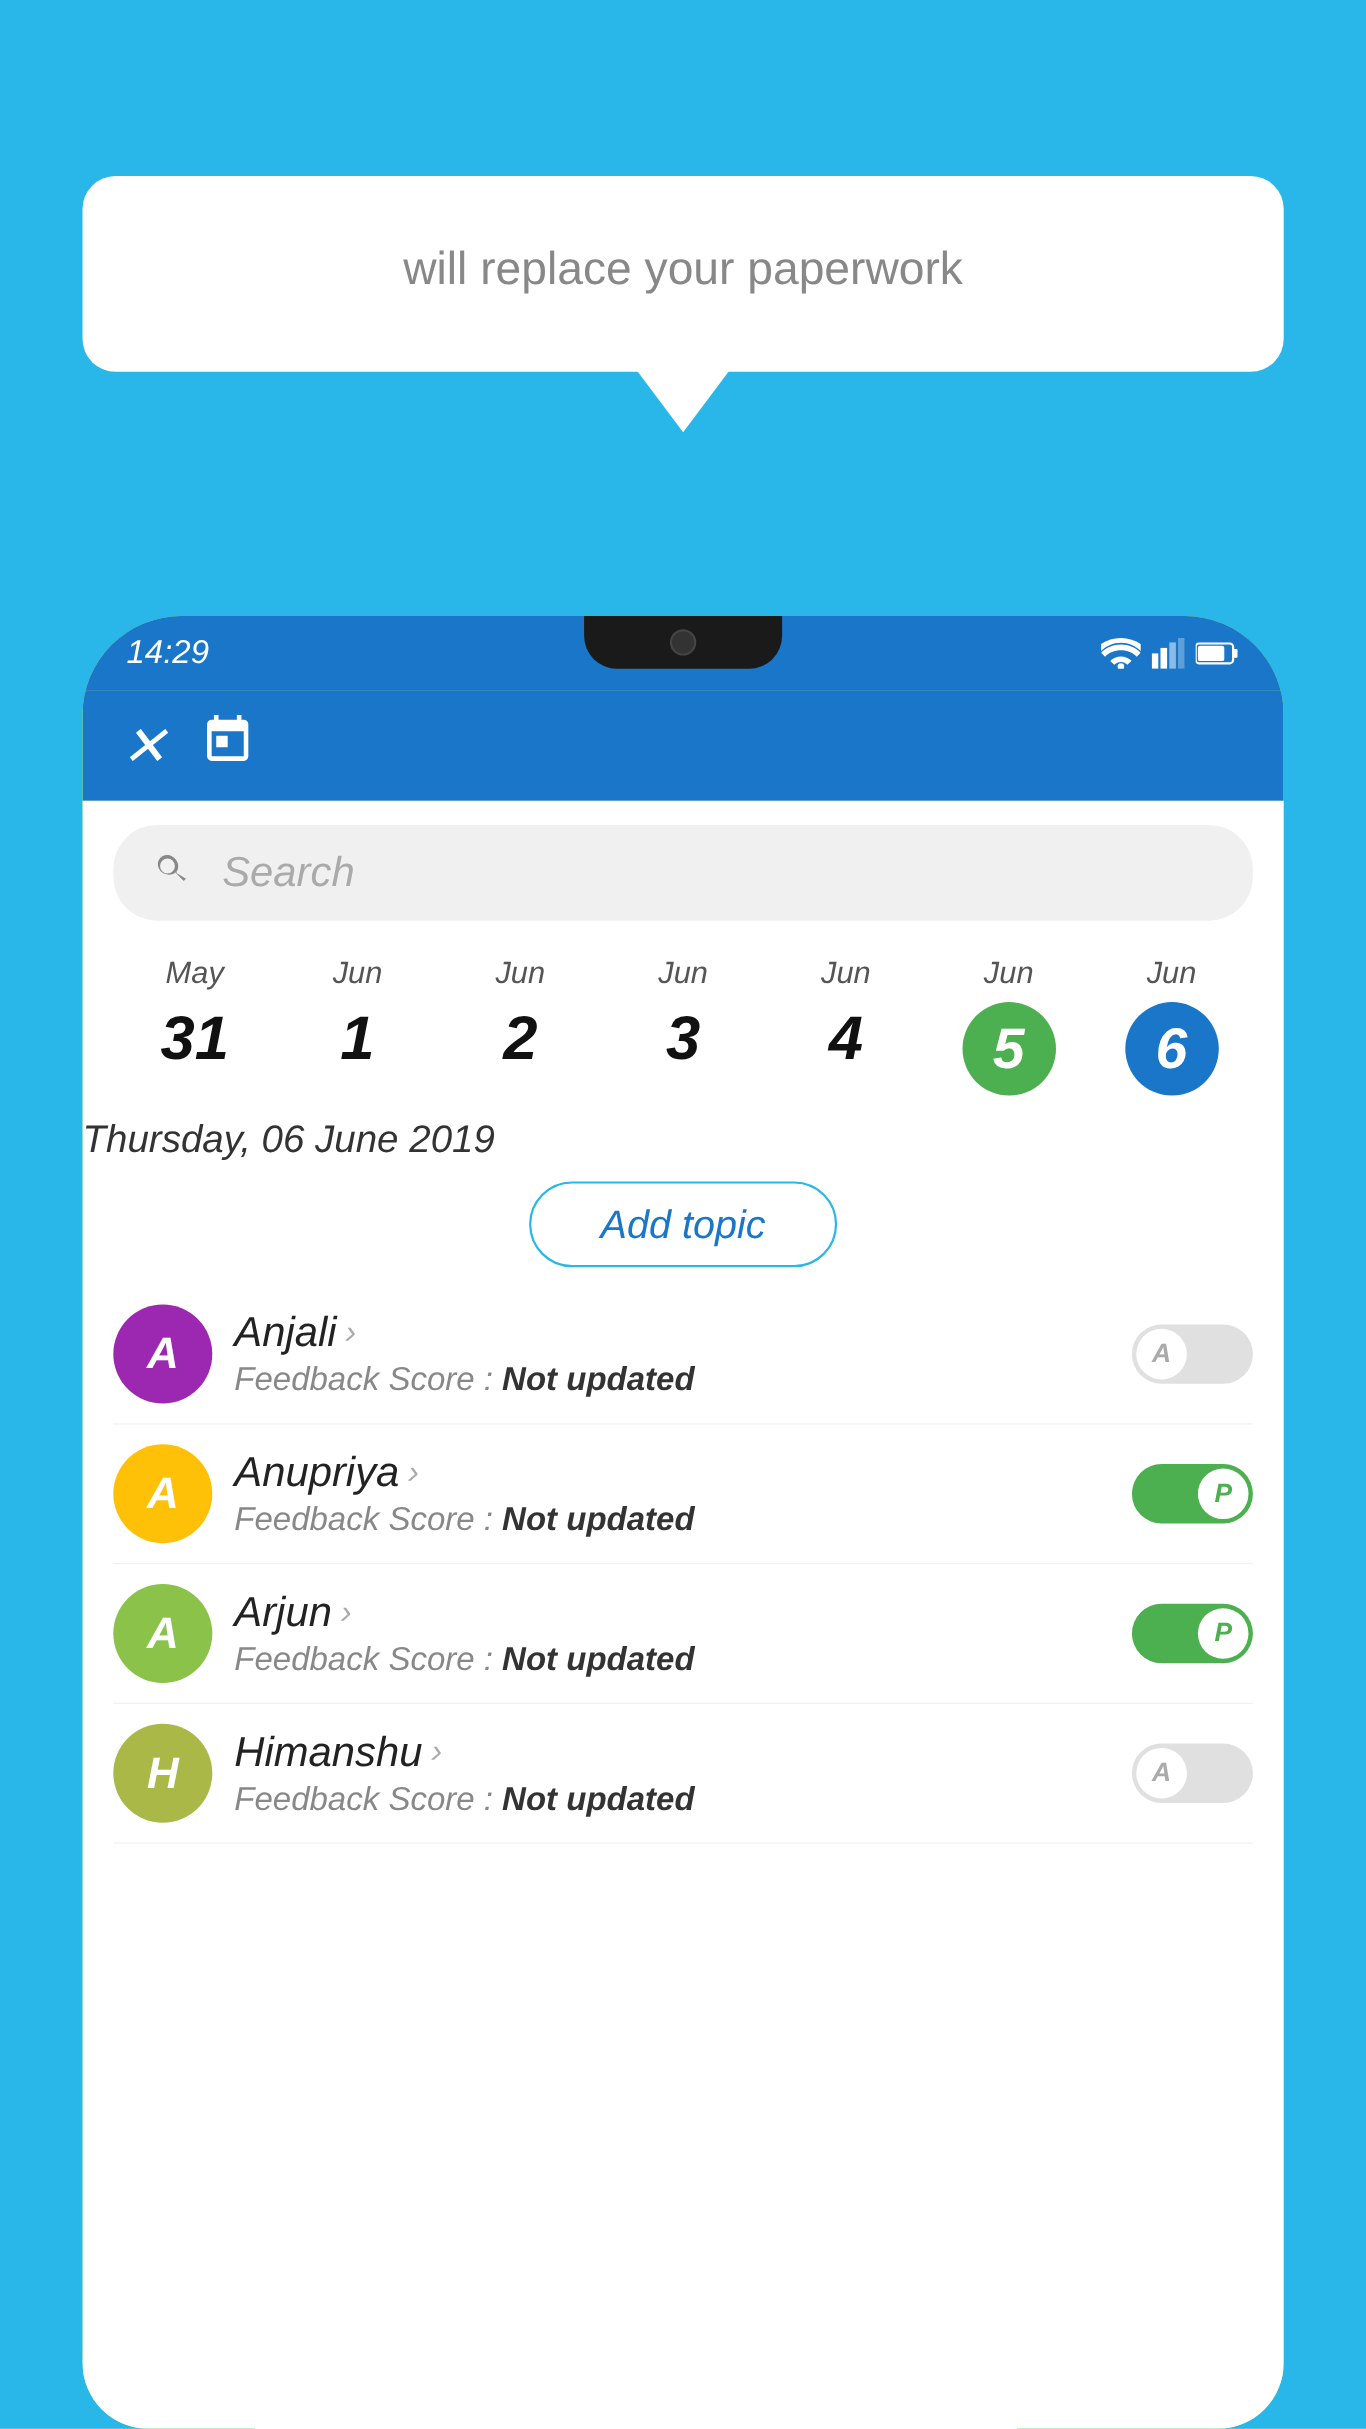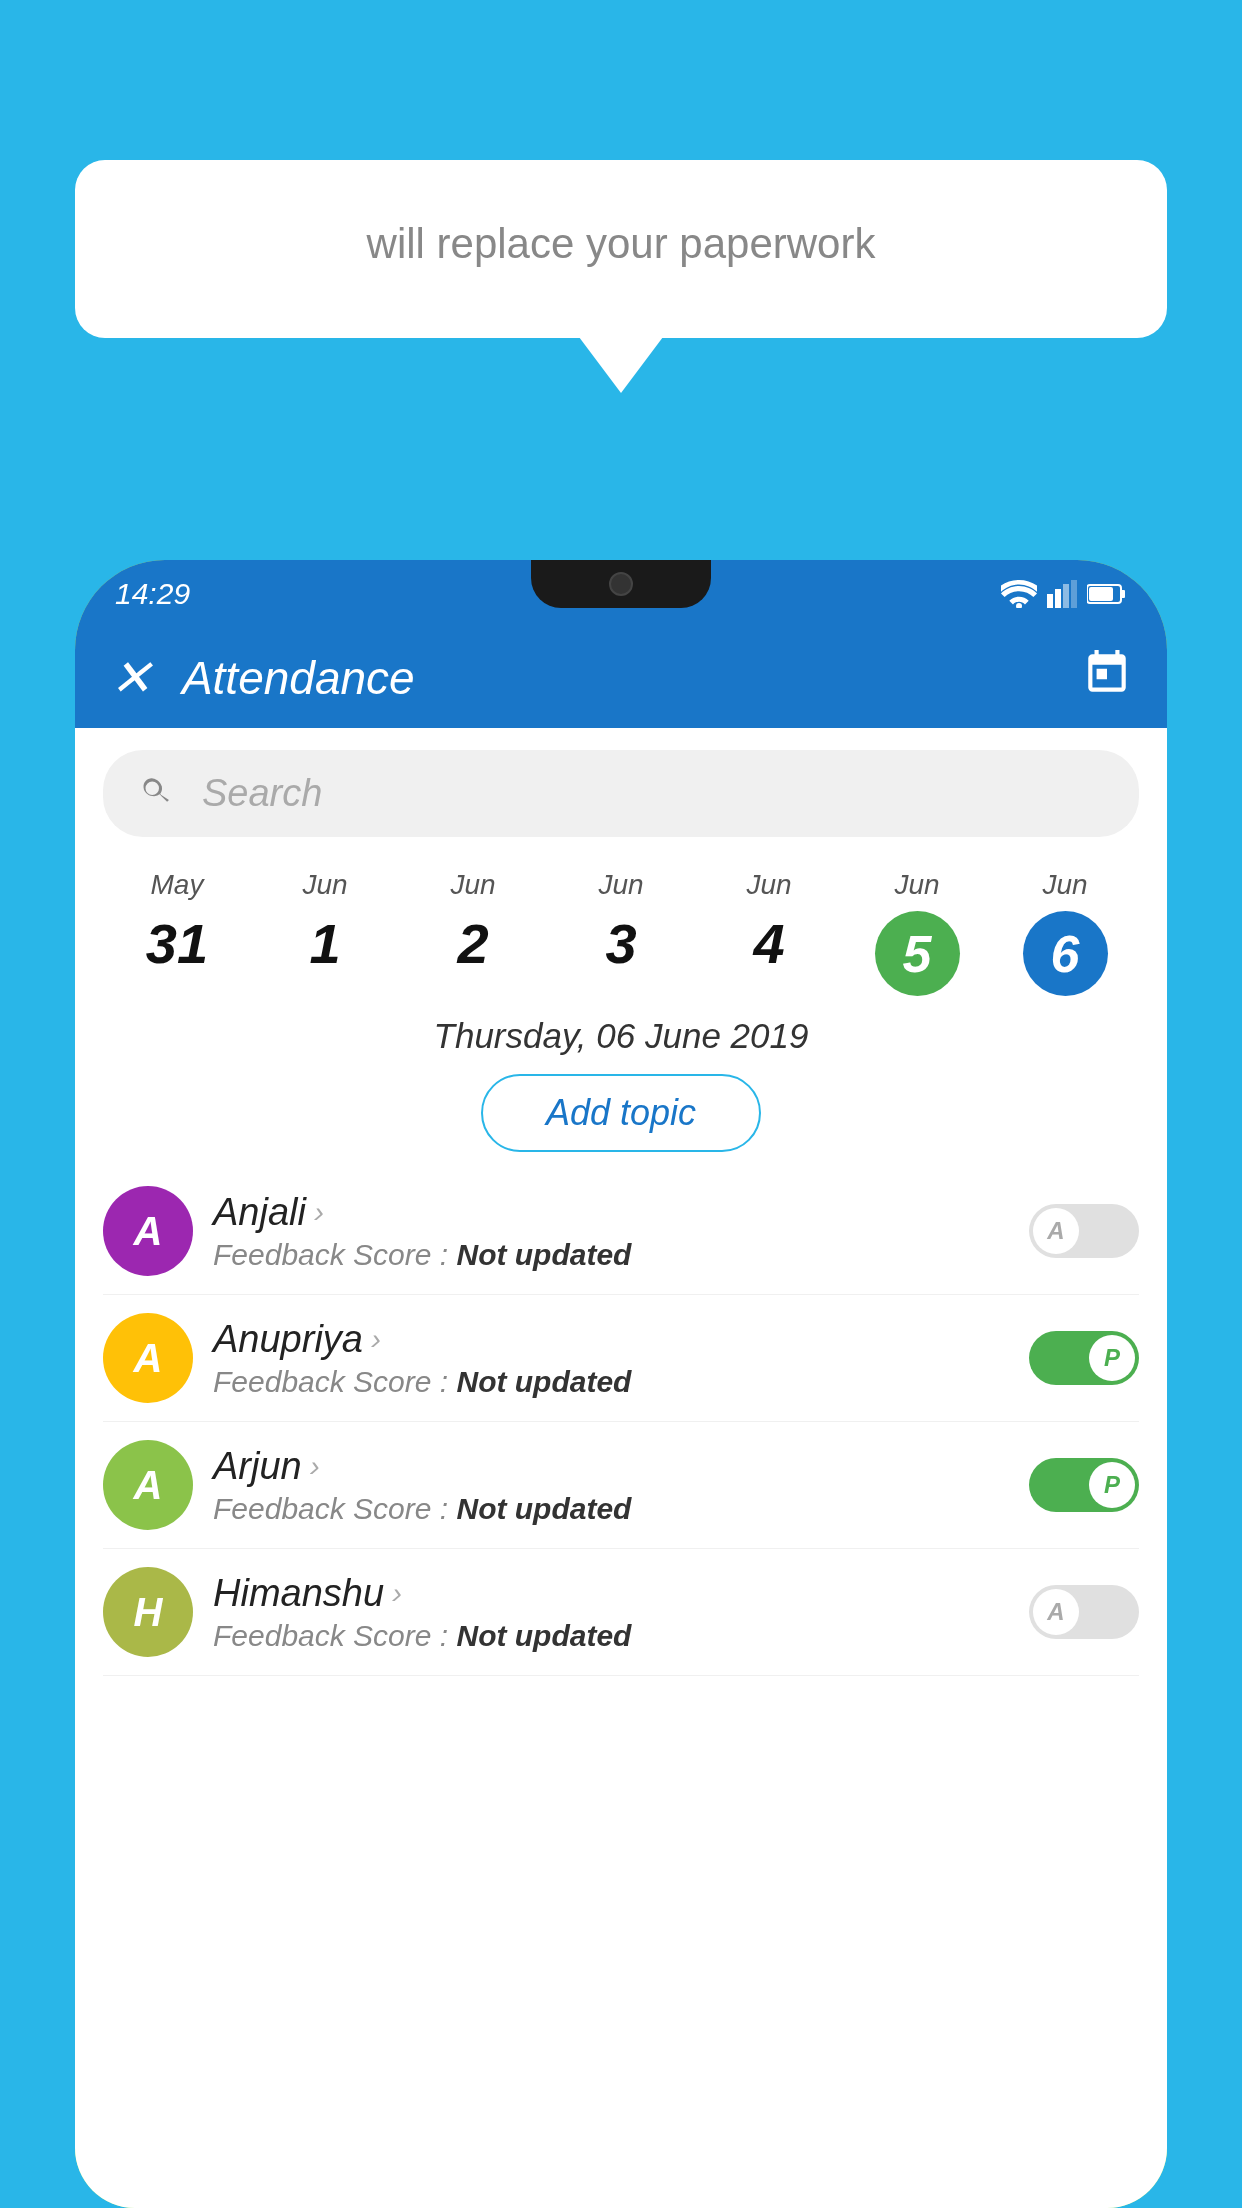--- a/index.html
+++ b/index.html
@@ -230,21 +230,21 @@
       border-radius: 50%;
       display: flex;
       align-items: center;
       justify-content: center;
       font-size: 52px;
       font-weight: 700;
     }
 
     
     .selected-date-label {
-      text-align: center;
+      text-align: left;
       font-size: 35px;
       color: #333;
       margin: 10px 0 18px;
     }
 
     
     .add-topic-btn {
       display: flex;
       align-items: center;
       justify-content: center;
@@ -407,21 +407,20 @@
       <svg width="40" height="22" viewBox="0 0 40 22">
         <rect x="0" y="2" width="34" height="18" rx="3" stroke="white" stroke-width="2" fill="none"></rect>
         <rect x="34" y="7" width="4" height="8" rx="1" fill="white"></rect>
         <rect x="2" y="4" width="24" height="14" rx="2" fill="white"></rect>
       </svg>
     </div>
   </div>
 
   <div class="app-bar">
     <span class="app-bar-close">✕</span>
-    <span class="app-bar-title">Attendance</span>
     <span class="app-bar-calendar">
       <svg width="50" height="50" viewBox="0 0 24 24" fill="white">
         <path d="M19 3h-1V1h-2v2H8V1H6v2H5a2 2 0 00-2 2v14a2 2 0 002 2h14a2 2 0 002-2V5a2 2 0 00-2-2zm0 16H5V8h14v11zM7 10h5v5H7z"></path>
       </svg>
     </span>
   </div>
 
   <div class="phone-screen">
 
     <div class="search-bar">

